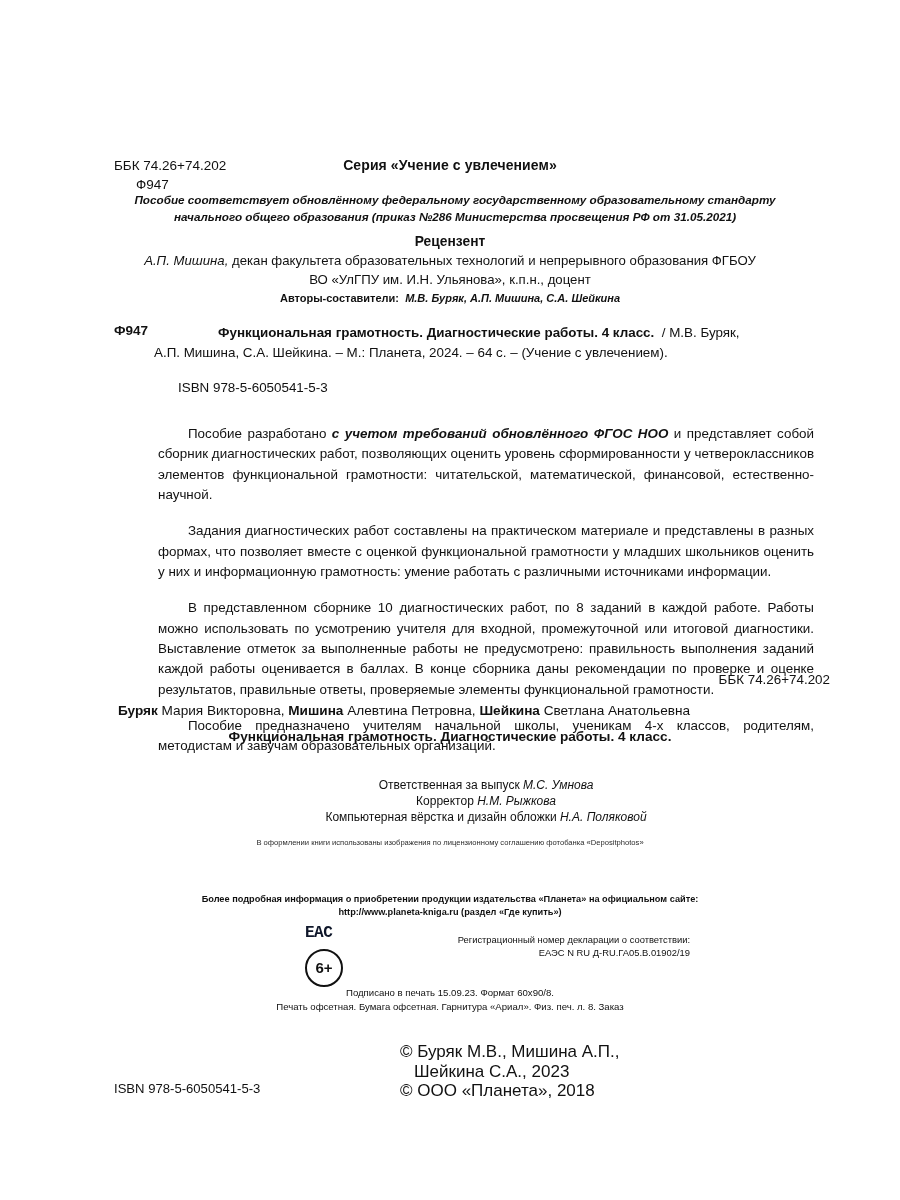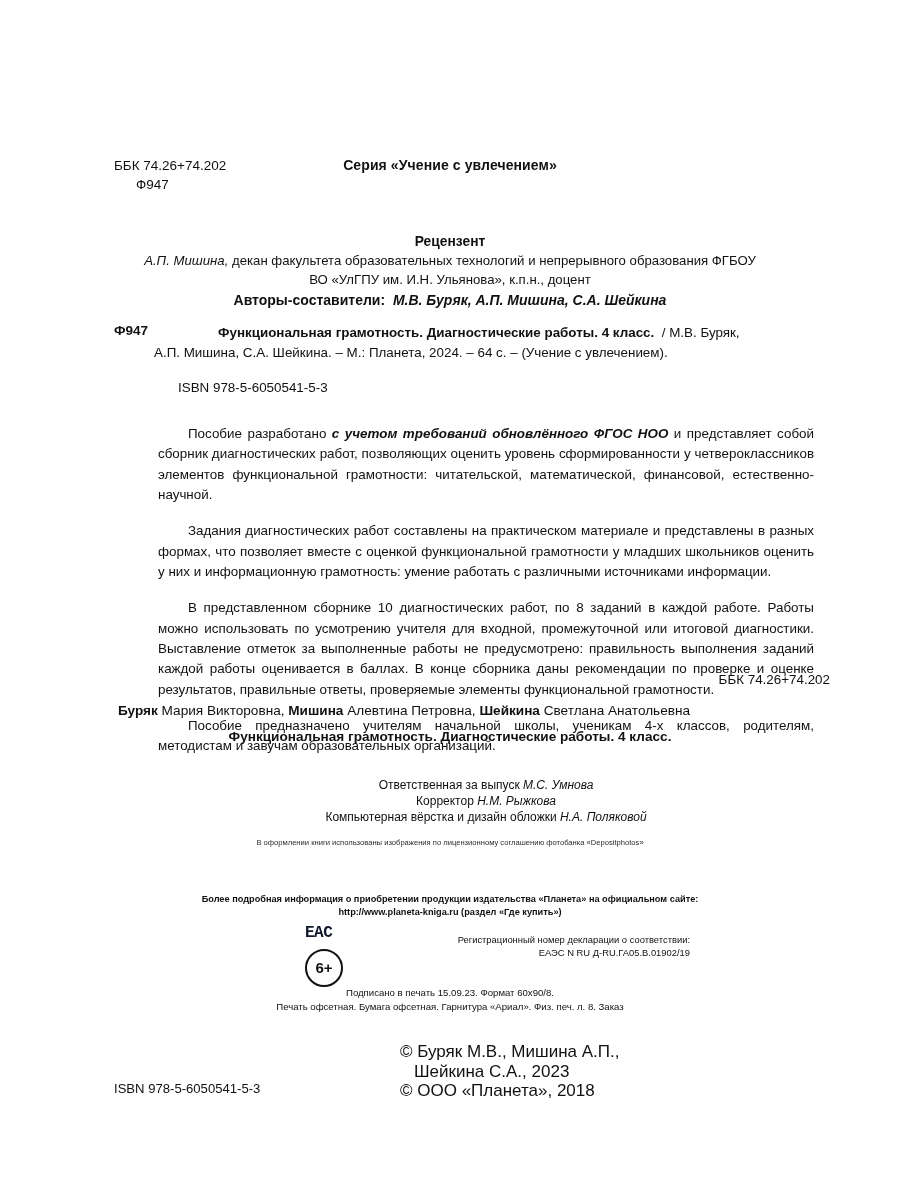--- a/index.html
+++ b/index.html
@@ -63,21 +63,21 @@
   }
   #reviewer-body {
     left: 140px; top: 252px; width: 620px;
     font-size: 13.2px; line-height: 18.5px;
     text-align: center;
   }
 
   
   #authors-line {
     left: 0; top: 292px; width: 900px;
-    font-size: 14px;
+    font-size: 11px;
   }
 
   
   #cat-code {
     left: 114px; top: 323px;
     font-size: 13.5px; font-weight: bold;
   }
   #cat-body {
     left: 218px; top: 323px; width: 612px;
     font-size: 13.4px; line-height: 20px;
@@ -207,20 +207,24 @@
 
 <div class="page">
 
   <div class="abs" id="bbk-block">
     <div>ББК 74.26+74.202</div>
     <div id="bbk-line2">Ф947</div>
   </div>
 
   <div class="abs c" id="series-title">Серия «Учение с увлечением»</div>
 
+  <div class="abs" id="standard-note">
+    <span>Пособие соответствует обновлённому федеральному государственному образовательному стандарту</span>
+    <span>начального общего образования (приказ №286 Министерства просвещения РФ от 31.05.2021)</span>
+  </div>
 
   <div class="abs c" id="reviewer-head">Рецензент</div>
   <div class="abs" id="reviewer-body">
     <span class="i">А.П. Мишина,</span><span> декан факультета образовательных технологий и непрерывного</span>
     <span>образования ФГБОУ ВО «УлГПУ им. И.Н. Ульянова», к.п.н., доцент</span>
   </div>
 
   <div class="abs c" id="authors-line">
     <span class="b">Авторы-составители:</span>&nbsp;
     <span class="bi">М.В. Буряк, А.П. Мишина, С.А. Шейкина</span>

